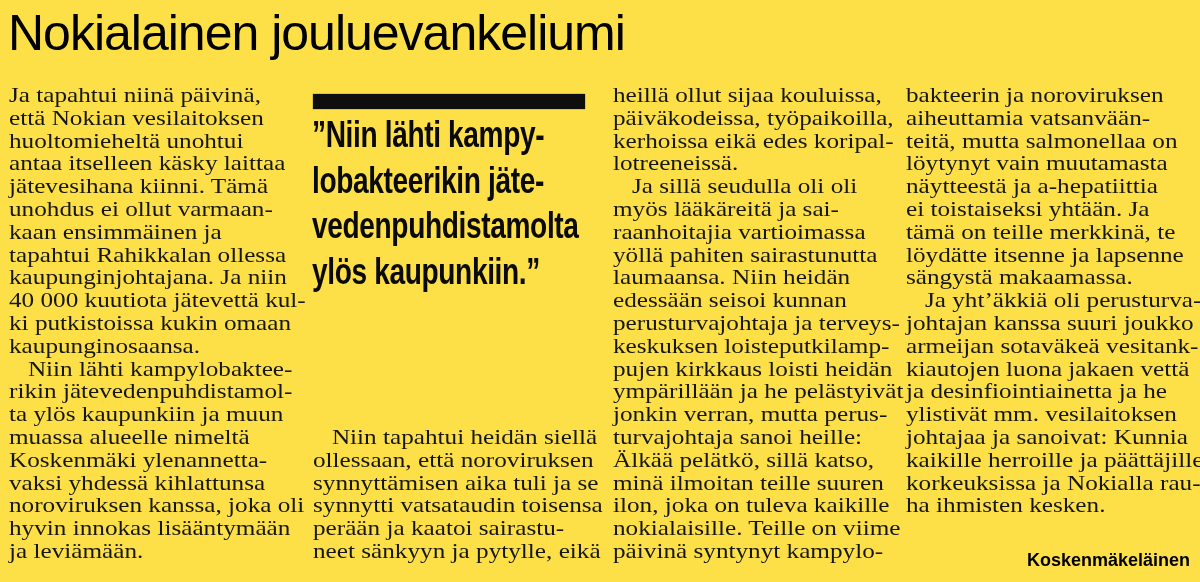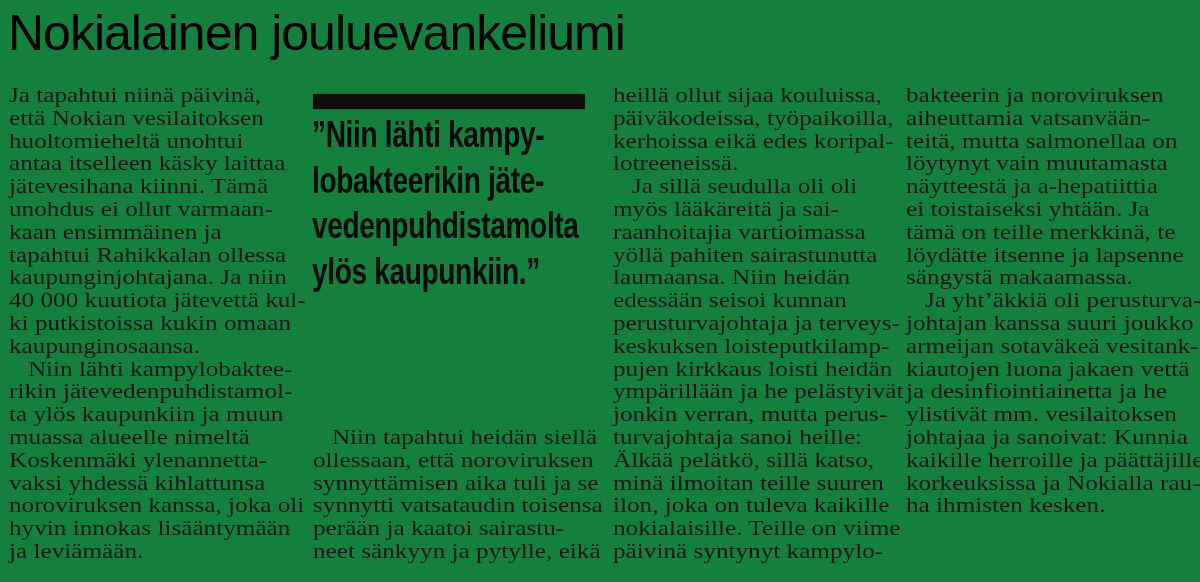--- a/index.html
+++ b/index.html
@@ -1,21 +1,21 @@
 <!DOCTYPE html>
 <html lang="fi"><head>
 <meta charset="utf-8">
 <style>
   html, body { margin: 0; padding: 0; }
   body { background: #ffffff; }
   .page {
     position: relative;
     width: 1200px;
     height: 582px;
-    background: #15803d;
+    background: #fde047;
     overflow: hidden;
     font-family: "Liberation Serif", serif;
     color: #161616;
   }
   .headline {
     position: absolute;
     left: 8px;
     top: 6px;
     margin: 0;
     font-family: "Liberation Sans", sans-serif;
@@ -88,14 +88,15 @@
   <div class="quote-bar"></div>
 
   <div class="pullquote"><div class="quoteline">”Niin lähti kampy-</div><div class="quoteline">lobakteerikin jäte-</div><div class="quoteline">vedenpuhdistamolta</div><div class="quoteline">ylös kaupunkiin.”</div></div>
 
   <div class="bodycol col2body"><div class="bodyline">   Niin tapahtui heidän siellä</div><div class="bodyline">ollessaan, että noroviruksen</div><div class="bodyline">synnyttämisen aika tuli ja se</div><div class="bodyline">synnytti vatsataudin toisensa</div><div class="bodyline">perään ja kaatoi sairastu-</div><div class="bodyline">neet sänkyyn ja pytylle, eikä</div></div>
 
   <div class="bodycol col3"><div class="bodyline">heillä ollut sijaa kouluissa,</div><div class="bodyline">päiväkodeissa, työpaikoilla,</div><div class="bodyline">kerhoissa eikä edes koripal-</div><div class="bodyline">lotreeneissä.</div><div class="bodyline">   Ja sillä seudulla oli oli</div><div class="bodyline">myös lääkäreitä ja sai-</div><div class="bodyline">raanhoitajia vartioimassa</div><div class="bodyline">yöllä pahiten sairastunutta</div><div class="bodyline">laumaansa. Niin heidän</div><div class="bodyline">edessään seisoi kunnan</div><div class="bodyline">perusturvajohtaja ja terveys-</div><div class="bodyline">keskuksen loisteputkilamp-</div><div class="bodyline">pujen kirkkaus loisti heidän</div><div class="bodyline">ympärillään ja he pelästyivät</div><div class="bodyline">jonkin verran, mutta perus-</div><div class="bodyline">turvajohtaja sanoi heille:</div><div class="bodyline">Älkää pelätkö, sillä katso,</div><div class="bodyline">minä ilmoitan teille suuren</div><div class="bodyline">ilon, joka on tuleva kaikille</div><div class="bodyline">nokialaisille. Teille on viime</div><div class="bodyline">päivinä syntynyt kampylo-</div></div>
 
   <div class="bodycol col4"><div class="bodyline">bakteerin ja noroviruksen</div><div class="bodyline">aiheuttamia vatsanvään-</div><div class="bodyline">teitä, mutta salmonellaa on</div><div class="bodyline">löytynyt vain muutamasta</div><div class="bodyline">näytteestä ja a-hepatiittia</div><div class="bodyline">ei toistaiseksi yhtään. Ja</div><div class="bodyline">tämä on teille merkkinä, te</div><div class="bodyline">löydätte itsenne ja lapsenne</div><div class="bodyline">sängystä makaamassa.</div><div class="bodyline">   Ja yht’äkkiä oli perusturva-</div><div class="bodyline">johtajan kanssa suuri joukko</div><div class="bodyline">armeijan sotaväkeä vesitank-</div><div class="bodyline">kiautojen luona jakaen vettä</div><div class="bodyline">ja desinfiointiainetta ja he</div><div class="bodyline">ylistivät mm. vesilaitoksen</div><div class="bodyline">johtajaa ja sanoivat: Kunnia</div><div class="bodyline">kaikille herroille ja päättäjille</div><div class="bodyline">korkeuksissa ja Nokialla rau-</div><div class="bodyline">ha ihmisten kesken.</div></div>
 
+  <div class="signature">Koskenmäkeläinen</div>
 
 </div>
 
 </body></html>

